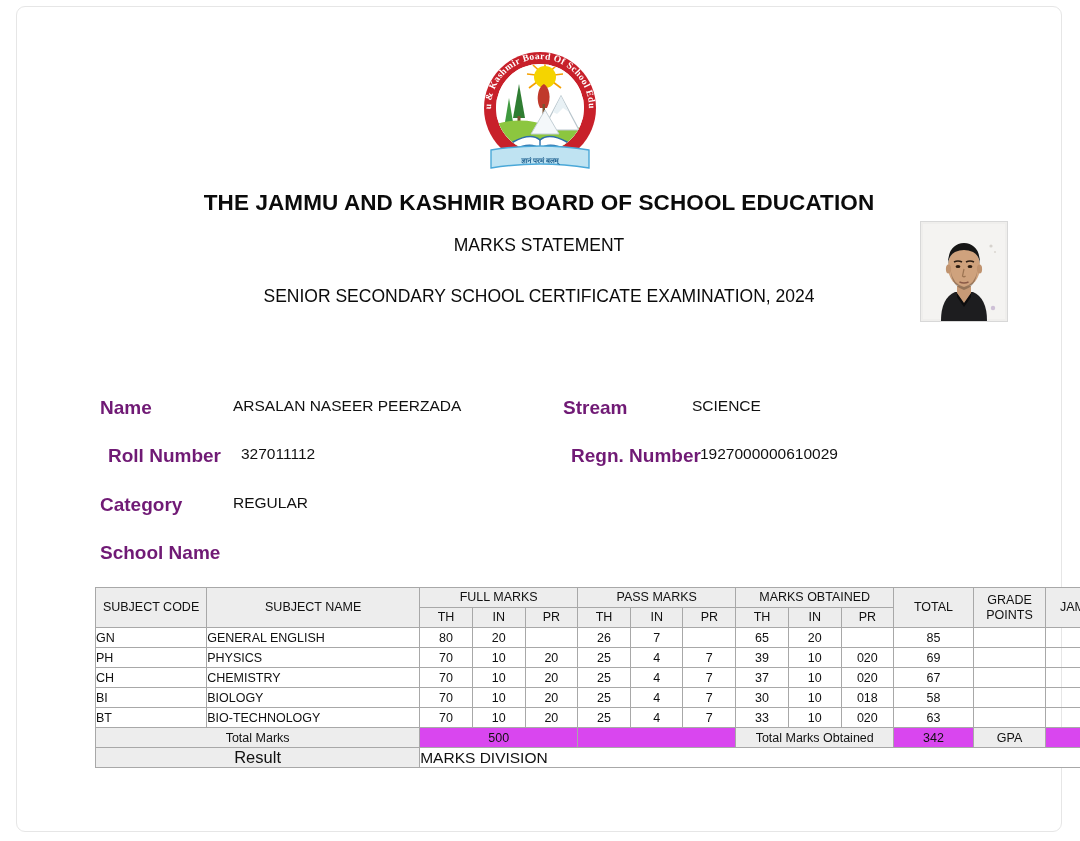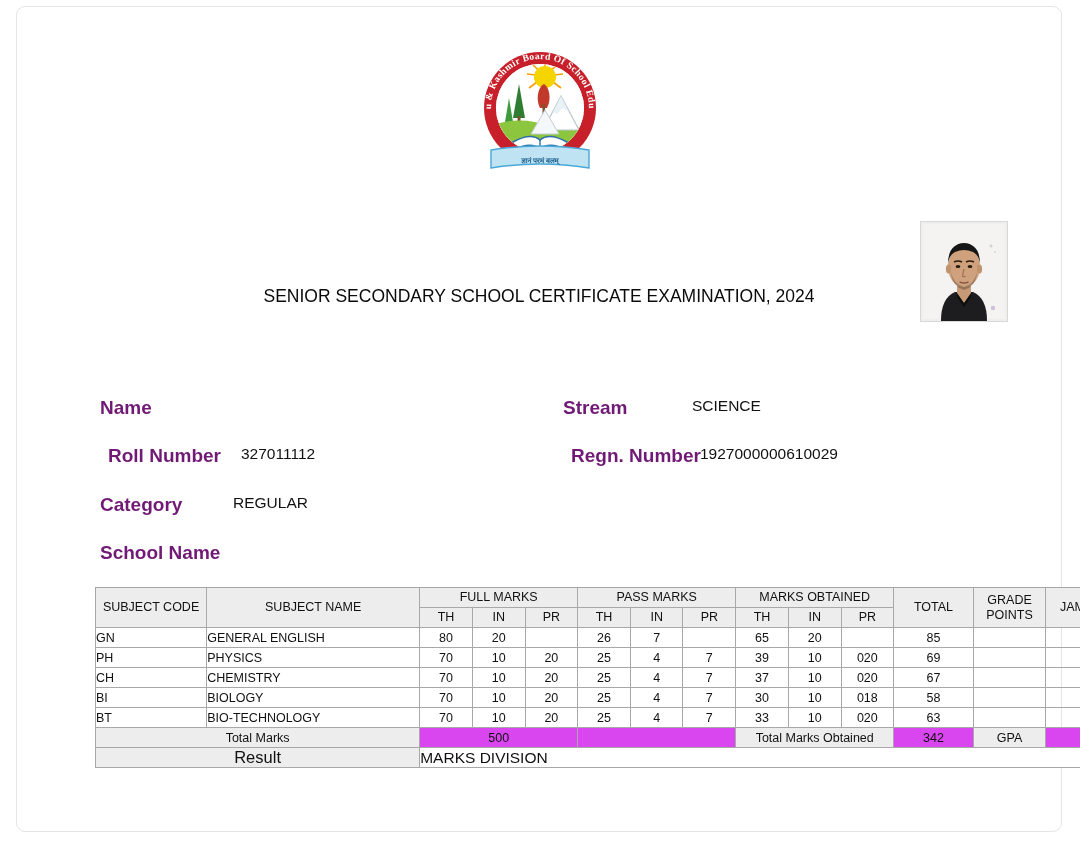--- a/index.html
+++ b/index.html
@@ -211,20 +211,22 @@
 
         <path d="M30,96 Q48,86 57,94 Q66,86 84,96 L84,104 Q66,95 57,103 Q48,95 30,104 Z" fill="#ffffff" stroke="#2d6ea8" stroke-width="1.6"></path>
         <line x1="57" y1="94" x2="57" y2="103" stroke="#2d6ea8" stroke-width="1.4"></line>
       </g>
 
       <path d="M8,104 Q57,96 106,104 L106,122 Q57,114 8,122 Z" fill="#bfe3f2" stroke="#4aa8d8" stroke-width="1.4"></path>
       <text x="57" y="117" font-family="&quot;Liberation Serif&quot;, serif" font-size="7" font-weight="bold" fill="#1c5f8f" text-anchor="middle">ज्ञानं परमं बलम्</text>
     </svg>
   </div>
 
+  <div class="hd" id="org-title">THE JAMMU AND KASHMIR BOARD OF SCHOOL EDUCATION</div>
+  <div class="hd" id="doc-type">MARKS STATEMENT</div>
   <div class="hd" id="exam-line">SENIOR SECONDARY SCHOOL CERTIFICATE EXAMINATION, 2024</div>
 
   <div id="photo">
     <svg width="86" height="99" viewBox="0 0 86 99">
       <rect width="86" height="99" fill="#efeeec"></rect>
       <rect x="2" y="2" width="82" height="95" fill="#f4f3f1"></rect>
 
       <path d="M20,99 Q20,76 34,70 L52,70 Q66,76 66,99 Z" fill="#1d1d1f"></path>
       <path d="M36,72 L43,82 L50,72 L50,64 L36,64 Z" fill="#c79a76"></path>
 
@@ -250,20 +252,21 @@
       <path d="M36,71 L43,81 L50,71 L50,75 L43,85 L36,75 Z" fill="#0d0d0e"></path>
 
       <circle cx="70" cy="24" r="1.6" fill="#d6d2cd"></circle>
       <circle cx="74" cy="30" r="1.1" fill="#dcd8d3"></circle>
       <circle cx="72" cy="86" r="2.2" fill="#b49ec4" opacity="0.6"></circle>
     </svg>
   </div>
 
   <div id="details">
     <span class="det-label r0 cL">Name</span>
+    <span class="det-value r0 cLv">ARSALAN NASEER PEERZADA</span>
     <span class="det-label r0 cR">Stream</span>
     <span class="det-value r0 cRv">SCIENCE</span>
 
     <span class="det-label r1 cL">Roll Number</span>
     <span class="det-value r1 cLv">327011112</span>
     <span class="det-label r1 cR-wide">Regn. Number</span>
     <span class="det-value r1 cRv-wide">1927000000610029</span>
 
     <span class="det-label r2 cL">Category</span>
     <span class="det-value r2 cLv">REGULAR</span>

